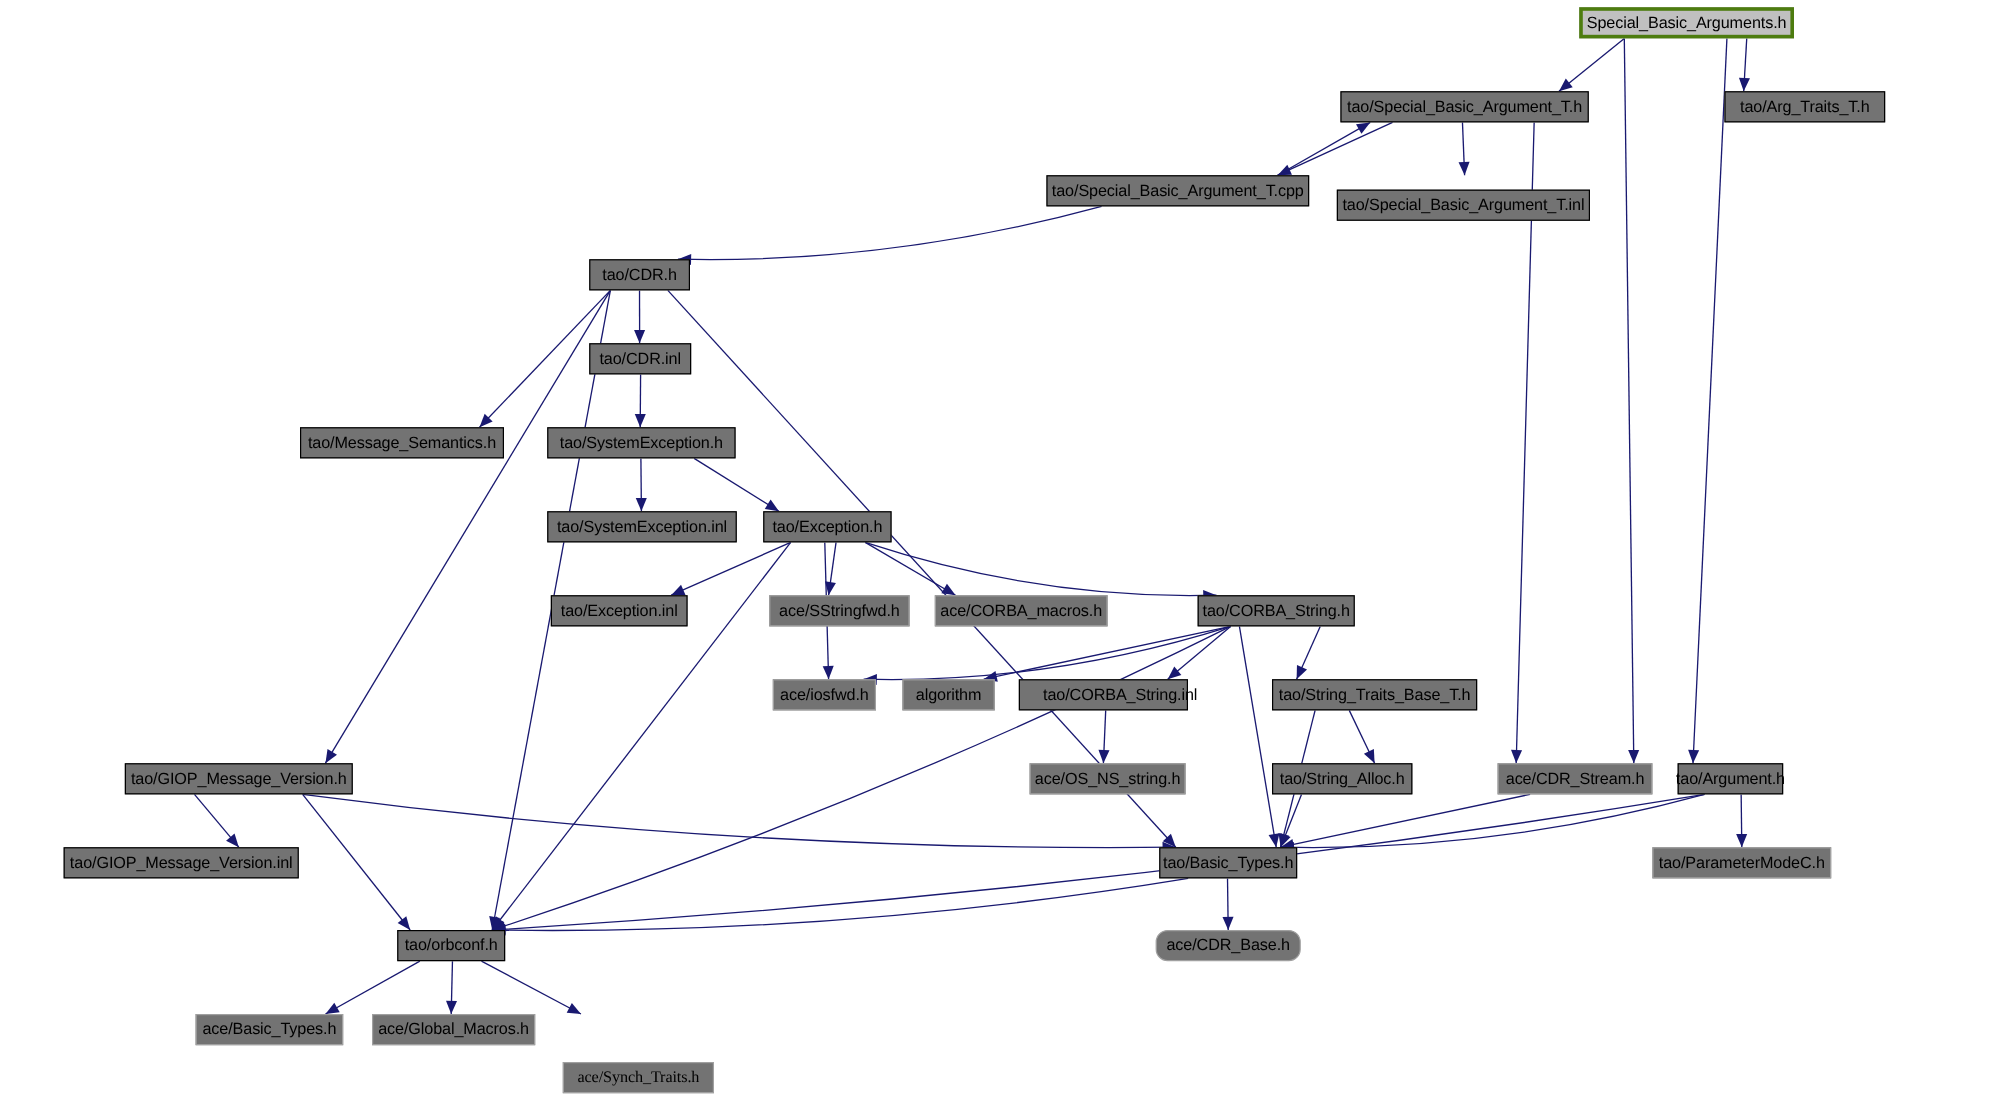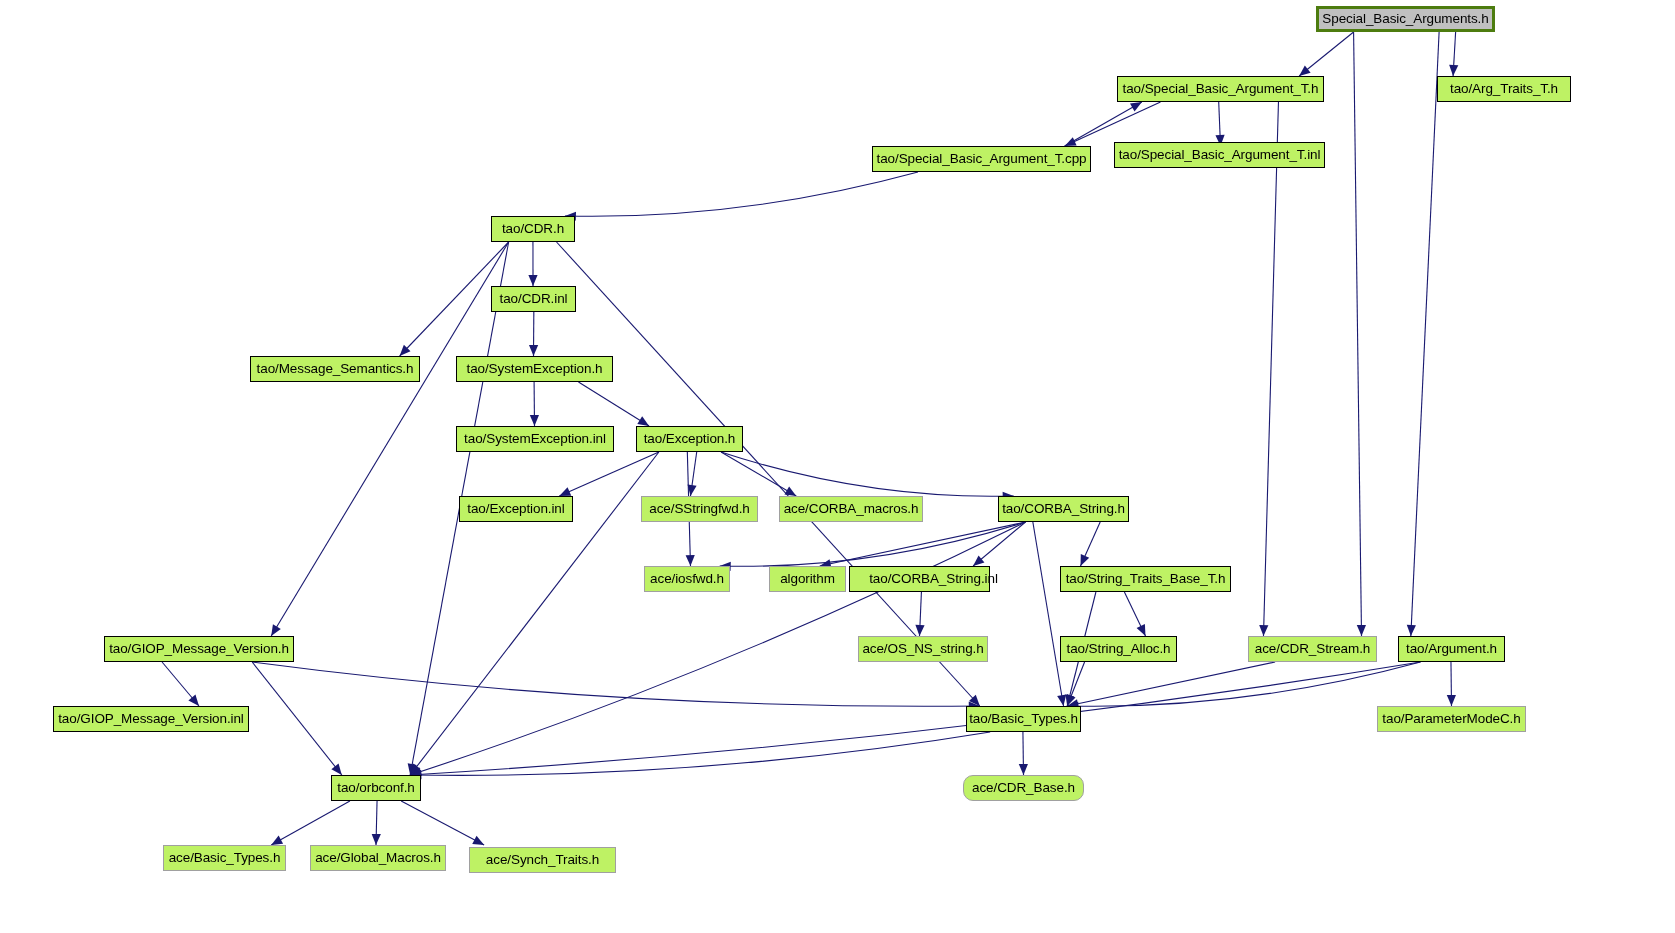--- a/index.html
+++ b/index.html
@@ -23,21 +23,21 @@
     height: 933px;
     pointer-events: none;
   }
   .node {
     position: absolute;
     box-sizing: border-box;
     display: flex;
     align-items: center;
     justify-content: center;
     height: 26px;
-    background: #bef264;
+    background: #737373;
     border: 1px solid #000000;
     font-size: 13.5px;
     color: #000000;
     white-space: nowrap;
     letter-spacing: -0.1px;
     cursor: pointer;
   }
   .node.gray-border {
     border: 1px solid #a0a0a0;
   }
@@ -152,21 +152,21 @@
       </div>
       <div class="node" style="left: 1117px; top: 76px; width: 207px;">
         <span class="label">tao/Special_Basic_Argument_T.h</span>
       </div>
       <div class="node" style="left: 1437px; top: 76px; width: 134px;">
         <span class="label">tao/Arg_Traits_T.h</span>
       </div>
       <div class="node" style="left: 872px; top: 146px; width: 219px;">
         <span class="label">tao/Special_Basic_Argument_T.cpp</span>
       </div>
-      <div class="node" style="left: 1114px; top: 142px; width: 211px;">
+      <div class="node" style="left: 1114px; top: 158px; width: 211px;">
         <span class="label">tao/Special_Basic_Argument_T.inl</span>
       </div>
       <div class="node" style="left: 491px; top: 216px; width: 84px;">
         <span class="label">tao/CDR.h</span>
       </div>
       <div class="node" style="left: 491px; top: 286px; width: 85px;">
         <span class="label">tao/CDR.inl</span>
       </div>
       <div class="node" style="left: 250px; top: 356px; width: 170px;">
         <span class="label">tao/Message_Semantics.h</span>
@@ -188,42 +188,42 @@
       </div>
       <div class="node gray-border" style="left: 779px; top: 496px; width: 144px;">
         <span class="label">ace/CORBA_macros.h</span>
       </div>
       <div class="node" style="left: 998px; top: 496px; width: 131px;">
         <span class="label">tao/CORBA_String.h</span>
       </div>
       <div class="node gray-border" style="left: 644px; top: 566px; width: 86px;">
         <span class="label">ace/iosfwd.h</span>
       </div>
-      <div class="node gray-border" style="left: 752px; top: 566px; width: 77px; margin-left: 17px;">
+      <div class="node gray-border" style="left: 752px; top: 566px; width: 77px;">
         <span class="label">algorithm</span>
       </div>
       <div class="node" style="left: 849px; top: 566px; width: 141px; padding-left: 28px;">
         <span class="label">tao/CORBA_String.inl</span>
       </div>
       <div class="node" style="left: 1060px; top: 566px; width: 171px;">
         <span class="label">tao/String_Traits_Base_T.h</span>
       </div>
       <div class="node" style="left: 104px; top: 636px; width: 190px;">
         <span class="label">tao/GIOP_Message_Version.h</span>
       </div>
       <div class="node gray-border" style="left: 858px; top: 636px; width: 130px;">
         <span class="label">ace/OS_NS_string.h</span>
       </div>
       <div class="node" style="left: 1060px; top: 636px; width: 117px;">
         <span class="label">tao/String_Alloc.h</span>
       </div>
       <div class="node gray-border" style="left: 1248px; top: 636px; width: 129px;">
         <span class="label">ace/CDR_Stream.h</span>
       </div>
-      <div class="node" style="left: 1398px; top: 636px; width: 107px;">
+      <div class="node" style="left: 1398px; top: 636px; width: 88px;">
         <span class="label">tao/Argument.h</span>
       </div>
       <div class="node" style="left: 53px; top: 706px; width: 196px;">
         <span class="label">tao/GIOP_Message_Version.inl</span>
       </div>
       <div class="node" style="left: 966px; top: 706px; width: 115px;">
         <span class="label">tao/Basic_Types.h</span>
       </div>
       <div class="node gray-border" style="left: 1377px; top: 706px; width: 149px;">
         <span class="label">tao/ParameterModeC.h</span>
@@ -233,17 +233,17 @@
       </div>
       <div class="node gray-border" style="left: 963px; top: 775px; width: 121px; border-radius: 10px;">
         <span class="label">ace/CDR_Base.h</span>
       </div>
       <div class="node gray-border" style="left: 163px; top: 845px; width: 123px;">
         <span class="label">ace/Basic_Types.h</span>
       </div>
       <div class="node gray-border" style="left: 310px; top: 845px; width: 136px;">
         <span class="label">ace/Global_Macros.h</span>
       </div>
-      <div class="node gray-border" style="left: 469px; top: 847px; width: 147px;">
+      <div class="node gray-border" style="left: 469px; top: 885px; width: 126px; font-family: Liberation Serif, serif;">
         <span class="label">ace/Synch_Traits.h</span>
       </div>
     </div>
 </div>
 
 </body></html>

